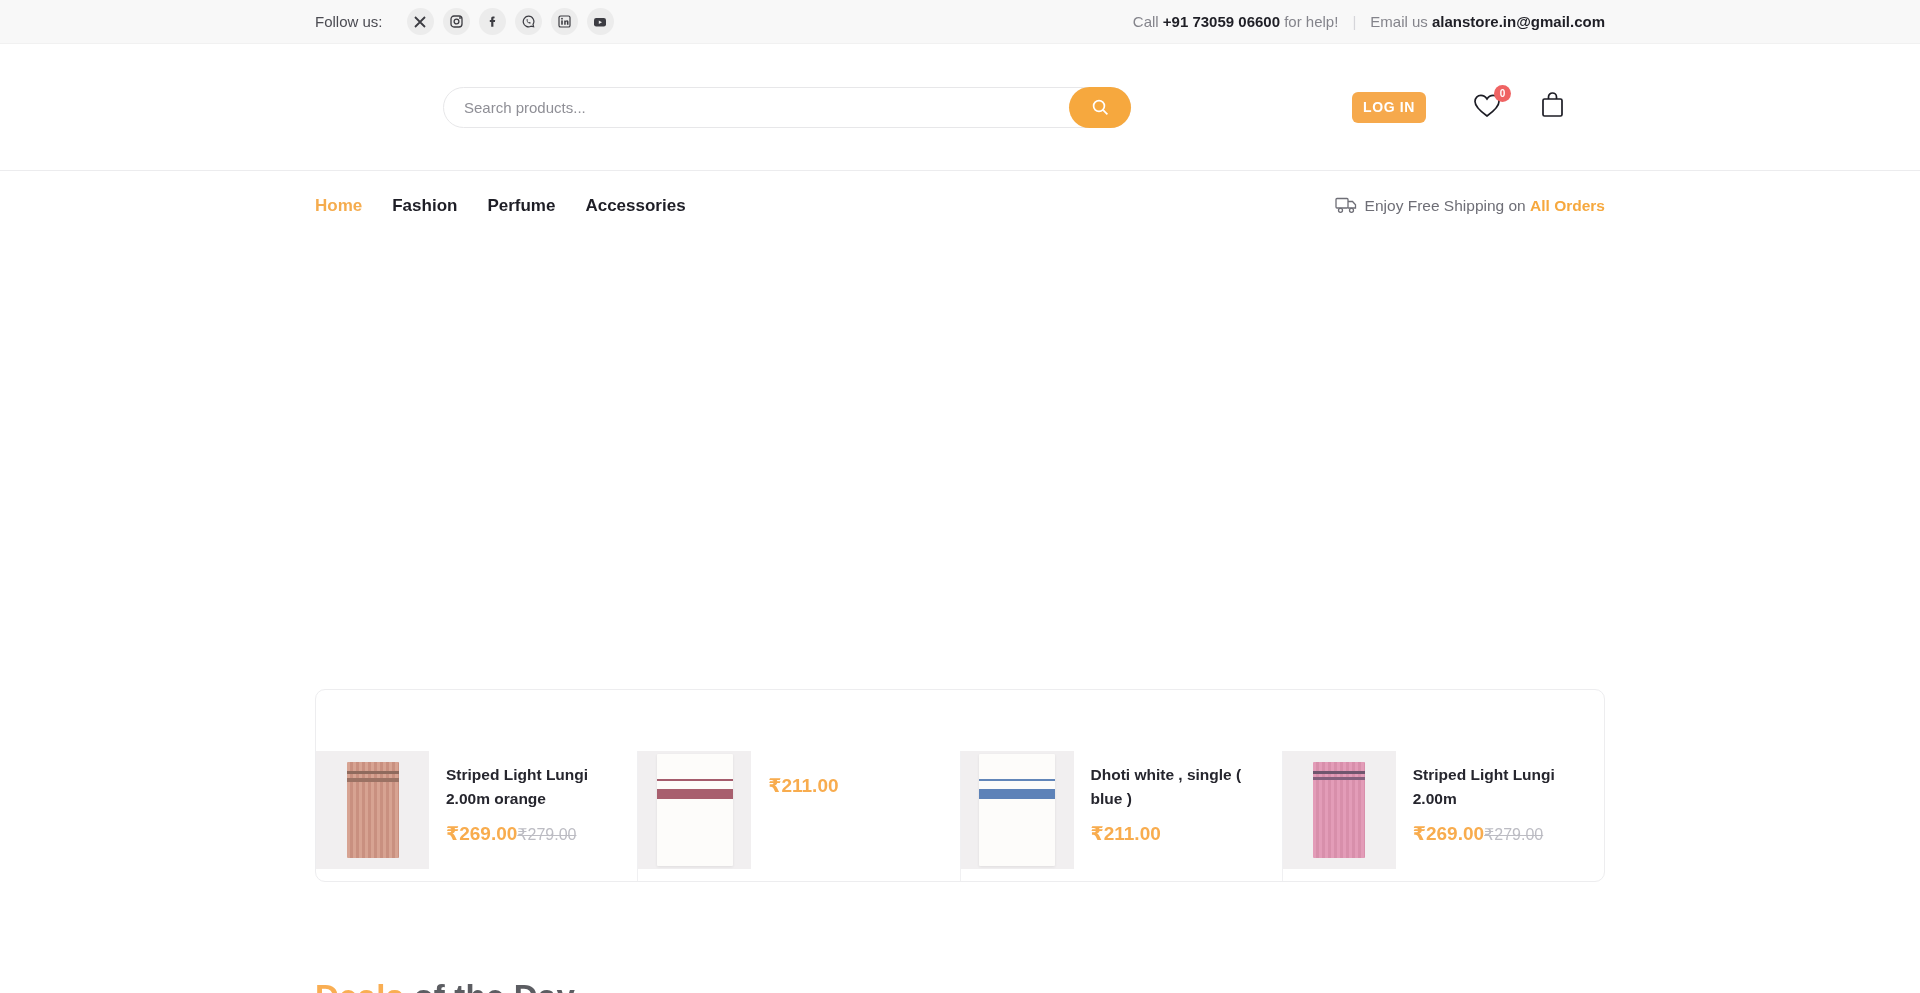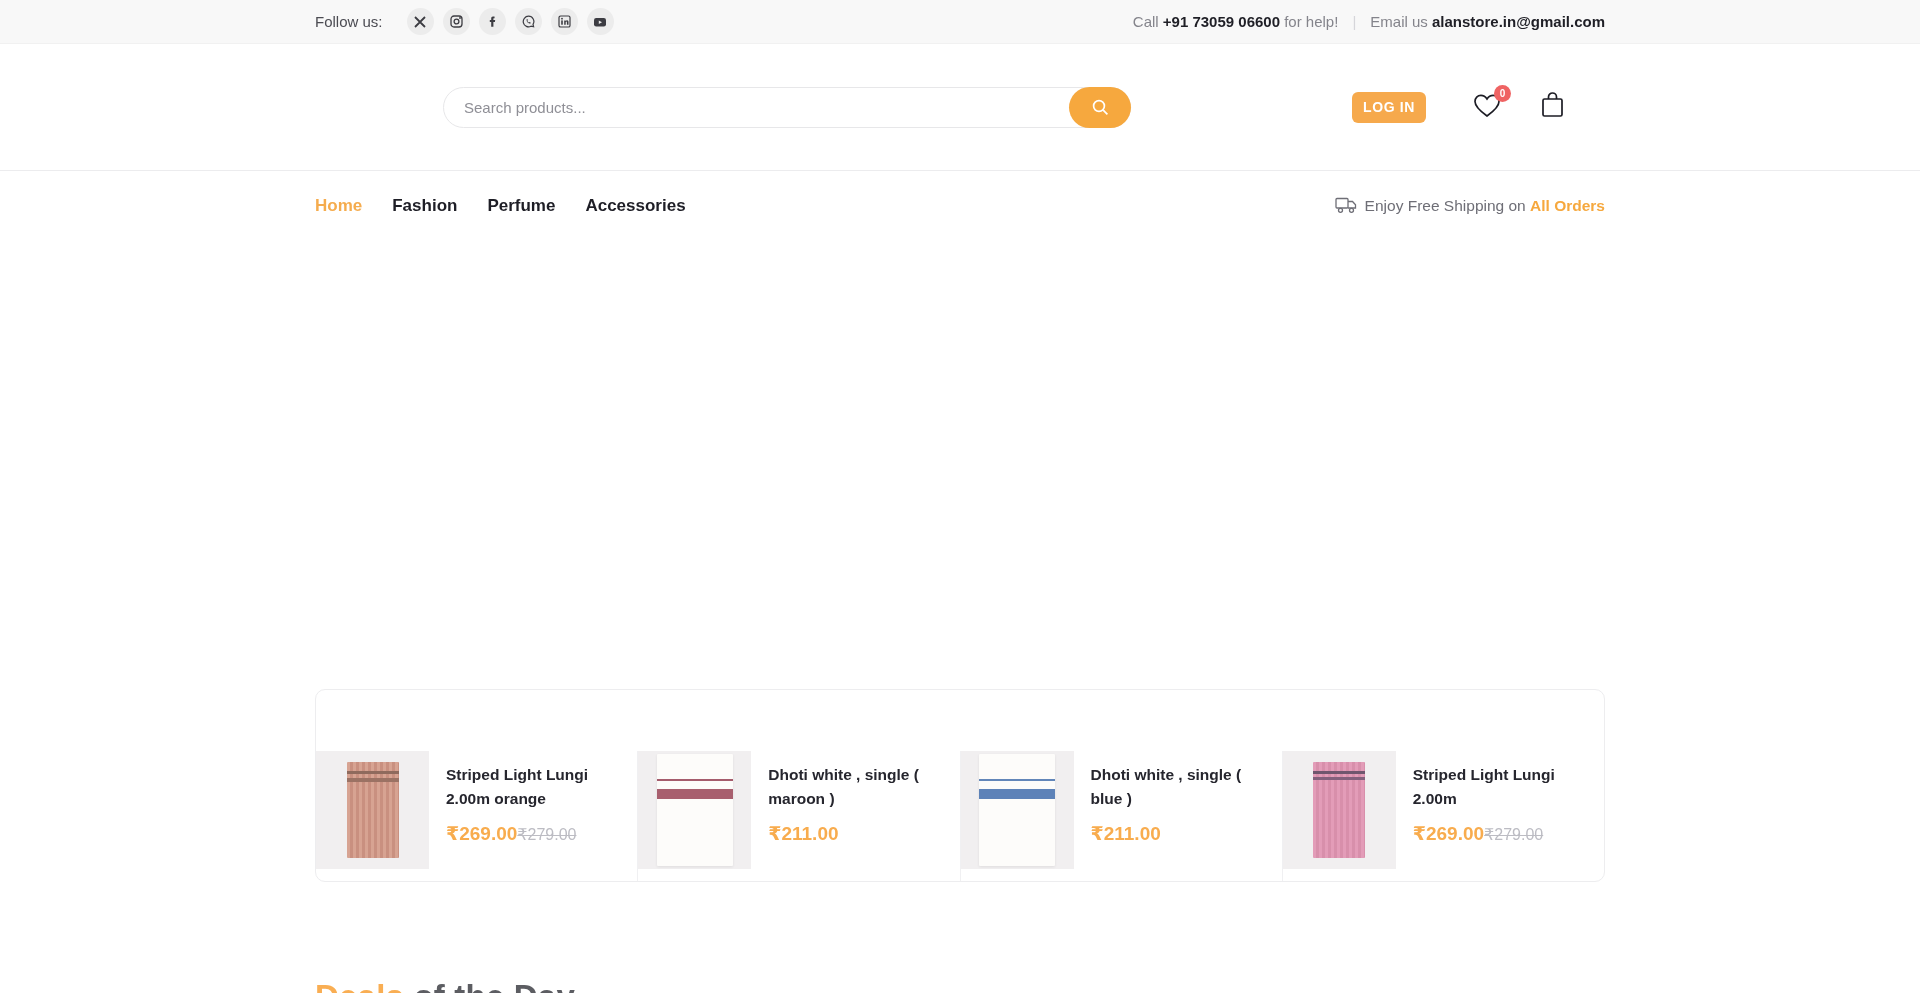--- a/index.html
+++ b/index.html
@@ -210,21 +210,20 @@
             <span class="p-old">₹279.00</span>
           </div>
         </div>
       </div>
 
       <div class="product">
         <div class="thumb">
             <div class="fab fab-dhoti fab-dhoti-maroon"></div>
           </div>
         <div class="p-info">
-          <div class="p-title">Dhoti white , single ( maroon )</div>
           <div class="p-prices">
             <span class="p-price">₹211.00</span>
           </div>
         </div>
       </div>
 
       <div class="product">
         <div class="thumb">
             <div class="fab fab-dhoti fab-dhoti-blue"></div>
           </div>

